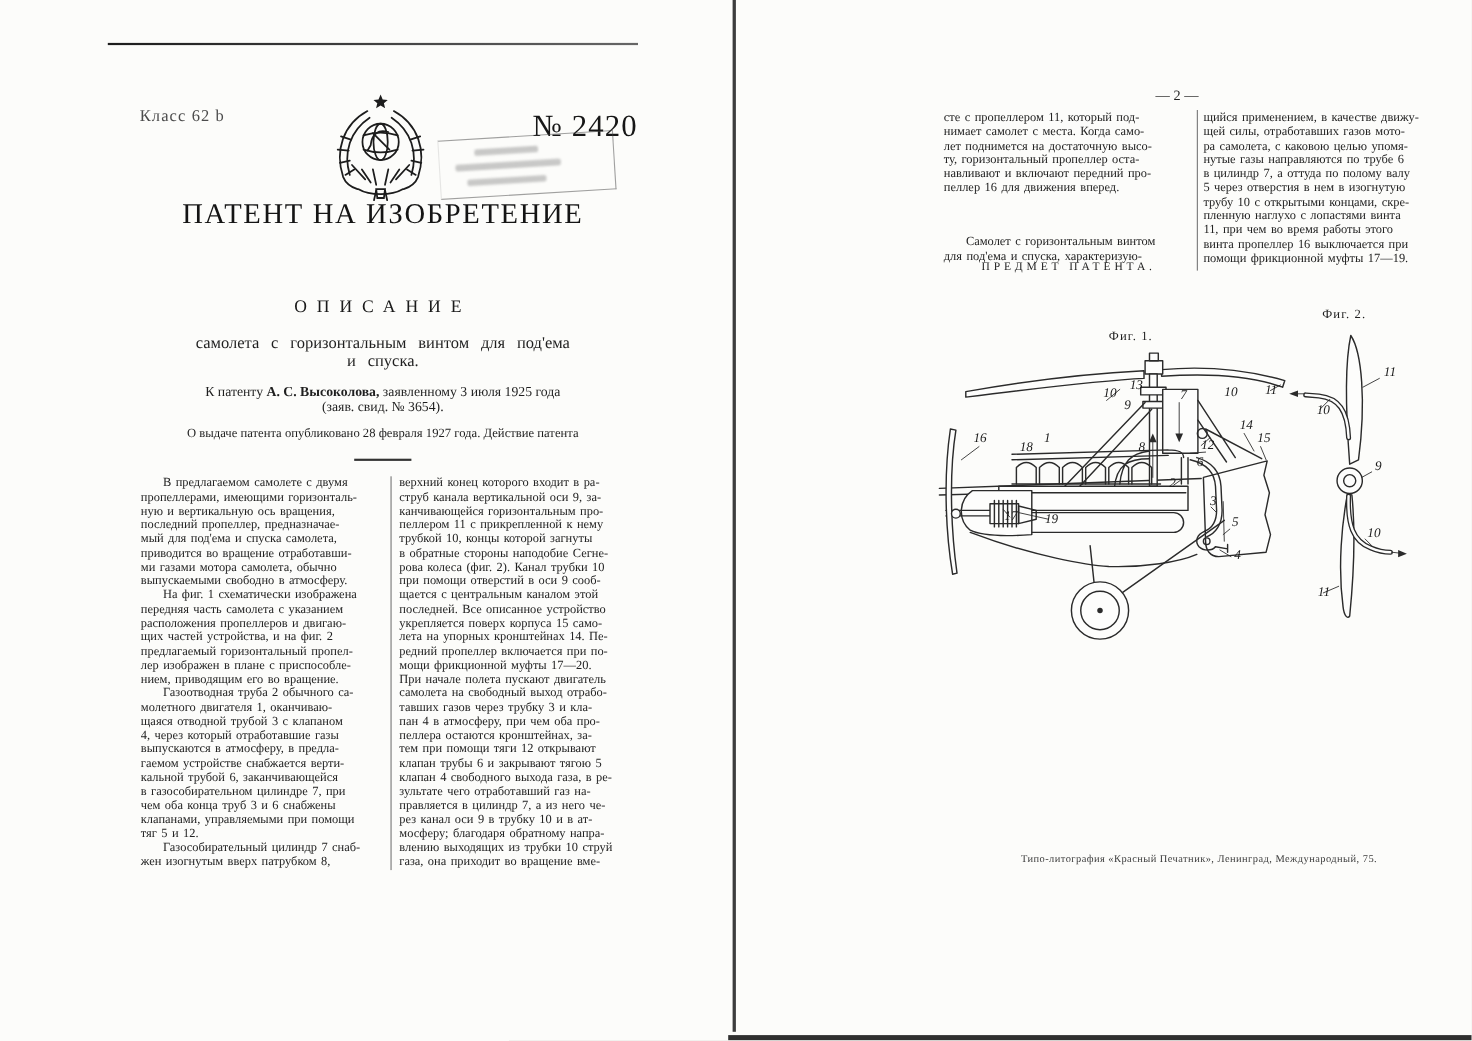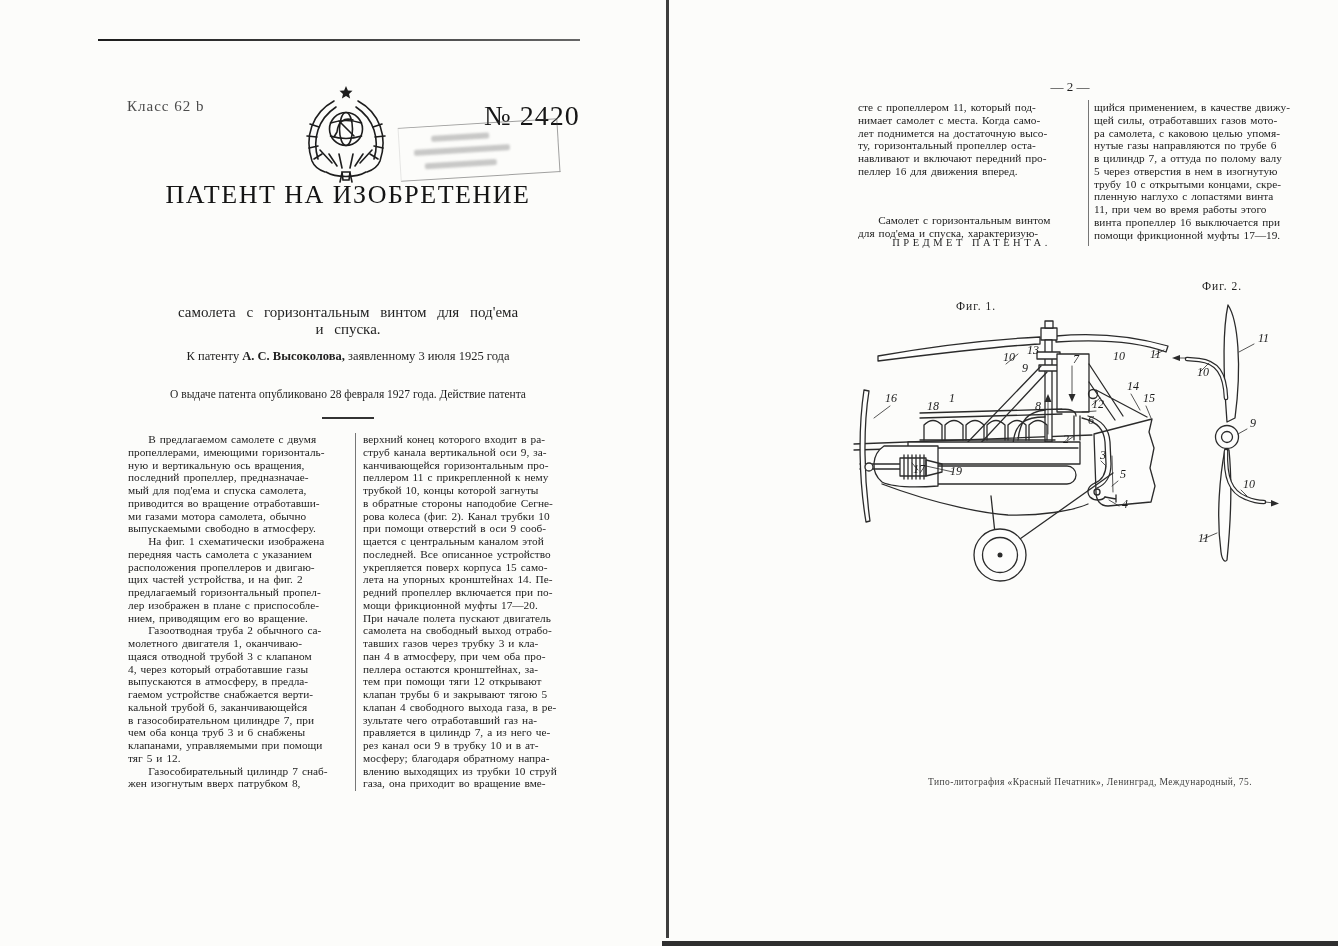--- a/index.html
+++ b/index.html
@@ -75,29 +75,31 @@
 
   <div class="patent-no">№ 2420</div>
 
   <div class="stamp">
     <span class="smudge" style="left:32px;top:9px;width:58px;"></span>
     <span class="smudge" style="left:14px;top:22px;width:96px;"></span>
     <span class="smudge" style="left:24px;top:36px;width:72px;"></span>
   </div>
 
   <div class="doc-title">ПАТЕНТ НА ИЗОБРЕТЕНИЕ</div>
+  <div class="sec-title">ОПИСАНИЕ</div>
 
   <div class="subtitle" style="top:304px;">самолета с горизонтальным винтом для под'ема</div>
   <div class="subtitle" style="top:321px;">и спуска.</div>
 
   <div class="attr" style="top:349px;">
     <span>К патенту</span>
     <b>А. С. Высоколова,</b>
     <span>заявленному 3 июля 1925 года</span>
   </div>
+  <div class="attr" style="top:363px;">(заяв. свид. № 3654).</div>
 
   <div class="pub" style="top:388px;">О выдаче патента опубликовано 28 февраля 1927 года. Действие патента</div>
   <div class="hrule"></div>
 
   <div class="col" style="left:128px;top:433px;">
       <div class="tline">     В предлагаемом самолете с двумя</div>
       <div class="tline">пропеллерами, имеющими горизонталь-</div>
       <div class="tline">ную и вертикальную ось вращения,</div>
       <div class="tline">последний пропеллер, предназначае-</div>
       <div class="tline">мый для под'ема и спуска самолета,</div>
@@ -183,21 +185,21 @@
       <div class="tline">нутые газы направляются по трубе 6</div>
       <div class="tline">в цилиндр 7, а оттуда по полому валу</div>
       <div class="tline">5 через отверстия в нем в изогнутую</div>
       <div class="tline">трубу 10 с открытыми концами, скре-</div>
       <div class="tline">пленную наглухо с лопастями винта</div>
       <div class="tline">11, при чем во время работы этого</div>
       <div class="tline">винта пропеллер 16 выключается при</div>
       <div class="tline">помощи фрикционной муфты 17—19.</div>
     </div>
 
-  <div class="figlabel" style="left:956px;top:300px;">Фиг. 1.</div>
+  <div class="figlabel" style="left:1008px;top:300px;">Фиг. 1.</div>
   <div class="figlabel" style="left:1202px;top:280px;">Фиг. 2.</div>
 
   <svg class="figsvg" viewBox="0 0 490 470">
     <g class="draw">
 
       <path class="wfill" d="M244,164 L302,149 L299,162 L304,178 L300,198 L305,216 L301,232 L258,236 C250,236 246,230 246,222 Z"></path>
       <path d="M4,174 L242,165 M4,180 L150,176"></path>
 
       <path class="wfill" d="M28,86 C90,75 150,69 190,67 L190,74 C150,76 92,83 28,91 Z"></path>
       <path class="wfill" d="M206,66 C250,62 290,68 318,76 L316,82 C289,72 250,69 206,72 Z"></path>

